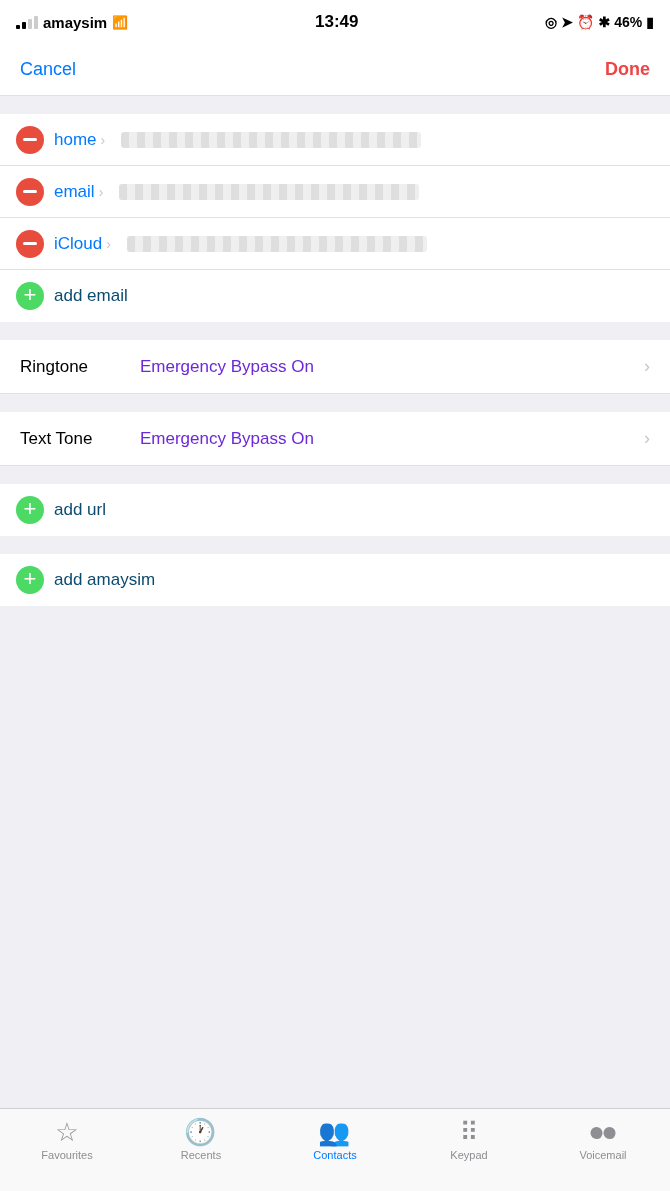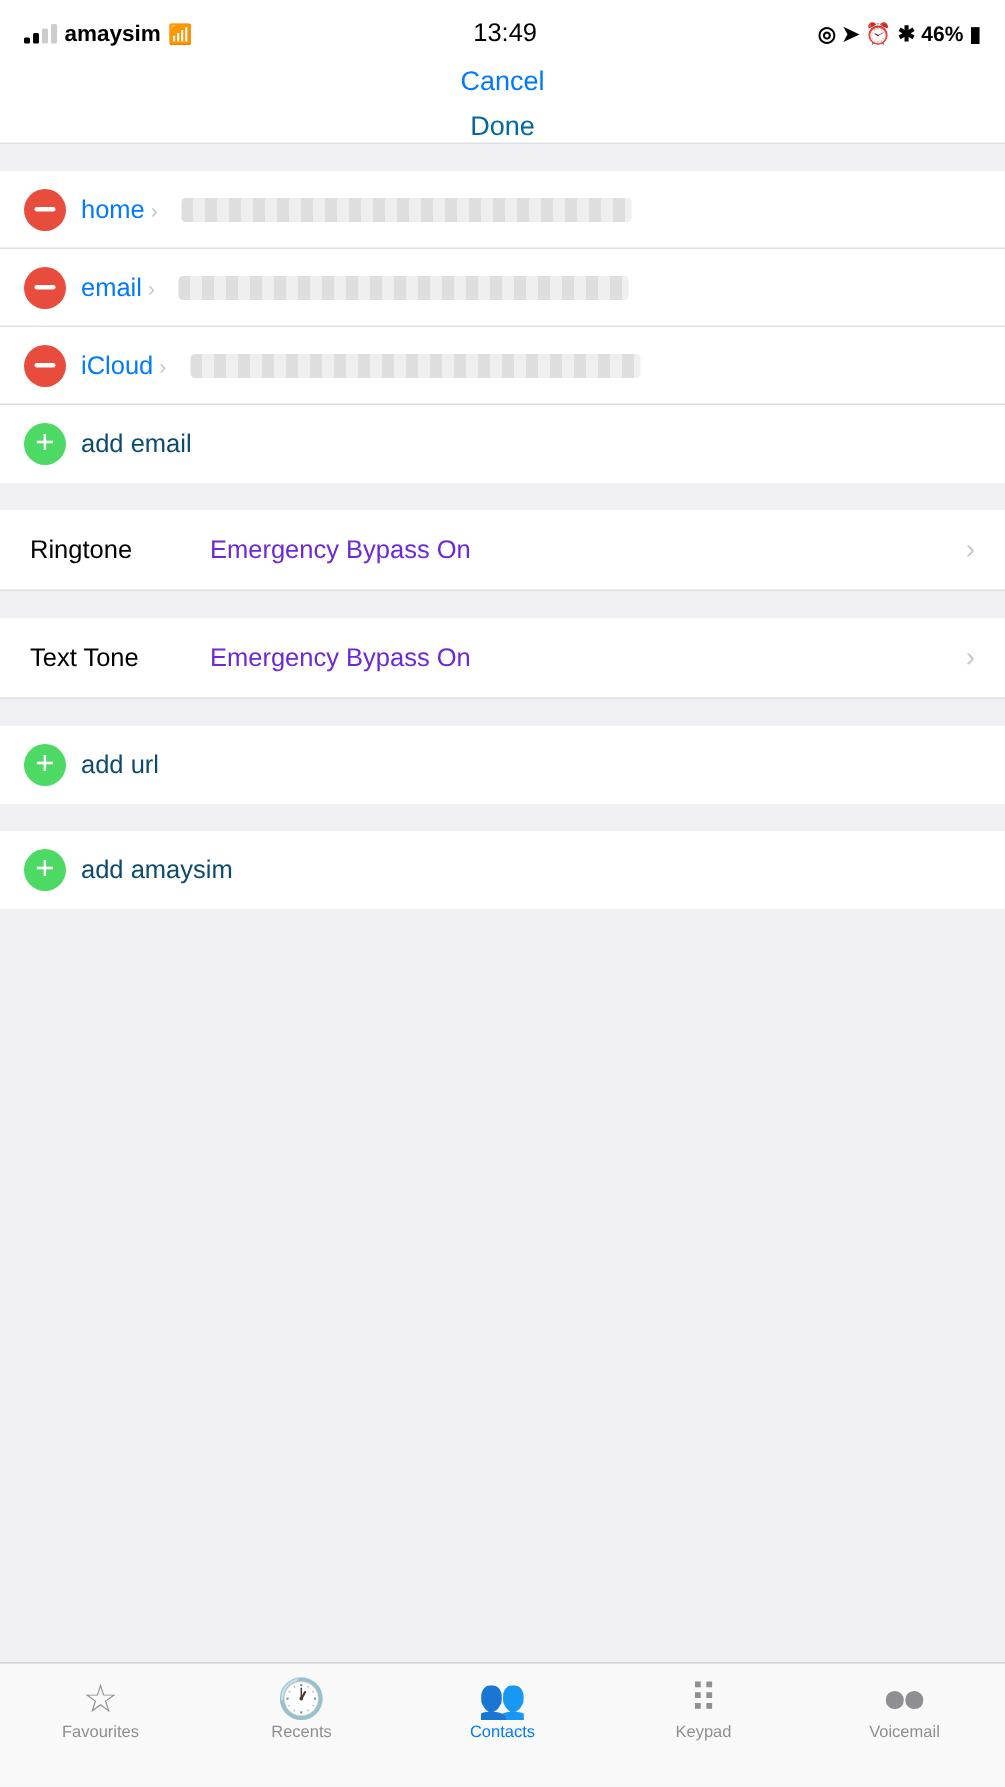--- a/index.html
+++ b/index.html
@@ -17,21 +17,21 @@
       height: 44px;
       background: #fff;
       display: flex;
       align-items: center;
       justify-content: space-between;
       padding: 12px 16px;
       font-size: 15px;
       font-weight: 600;
     }
     .status-left { display: flex; align-items: center; gap: 5px; }
-    .status-center { font-size: 17px; font-weight: 400; }
+    .status-center { font-size: 17px; font-weight: 700; }
     .status-right { display: flex; align-items: center; gap: 4px; font-size: 14px; }
 
     
     .signal-bars { display: flex; align-items: flex-end; gap: 2px; }
     .signal-bars span {
       background: #000;
       width: 4px;
       border-radius: 1px;
     }
     .signal-bars span:nth-child(1) { height: 4px; }
@@ -41,32 +41,31 @@
 
     
     .nav-bar {
       height: 52px;
       background: #fff;
       display: flex;
       align-items: center;
       justify-content: space-between;
       padding: 0 20px;
       border-bottom: 1px solid #e0e0e0;
-      flex-direction: column;
     }
     .nav-cancel {
       color: #007AFF;
       font-size: 18px;
       font-weight: 400;
       cursor: pointer;
     }
     .nav-done {
-      color: #0369a1;
+      color: #ef4444;
       font-size: 18px;
-      font-weight: 400;
+      font-weight: 700;
       cursor: pointer;
     }
 
     
     .content {
       background: #efeff4;
       height: calc(1191px - 44px - 52px - 83px);
       overflow-y: auto;
     }
 

